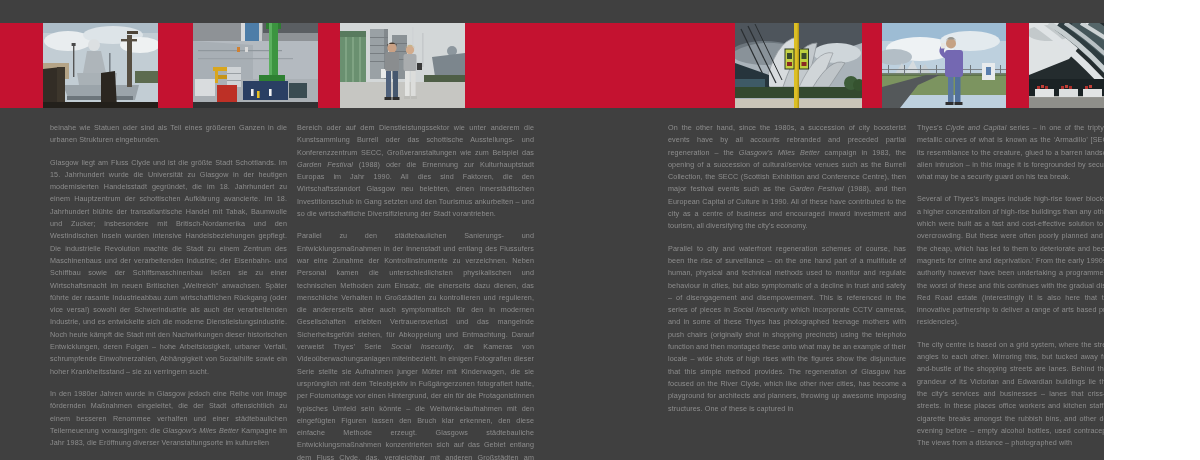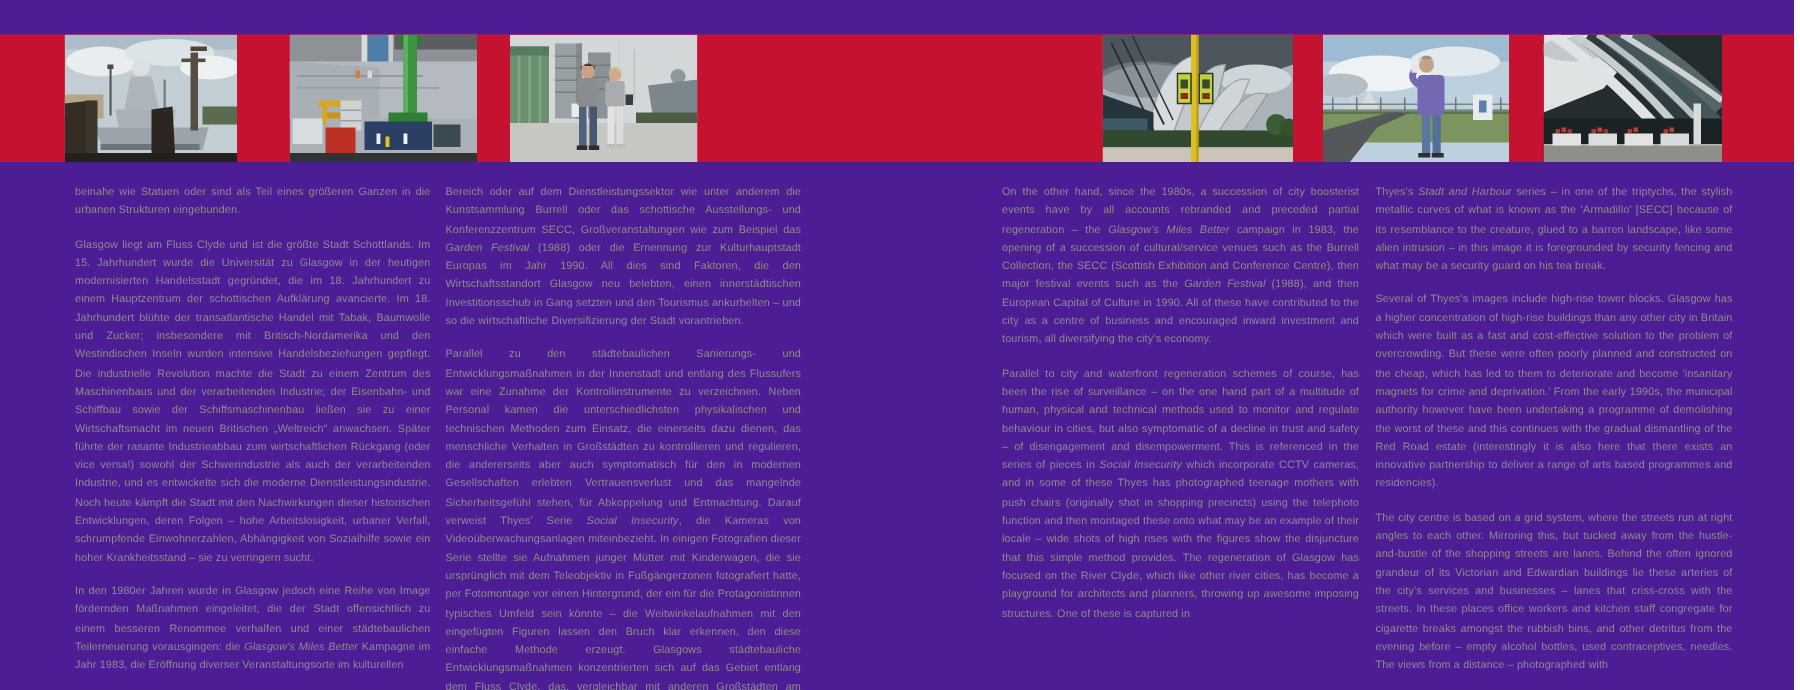--- a/index.html
+++ b/index.html
@@ -1,16 +1,16 @@
 <!DOCTYPE html>
 <html><head>
 <meta charset="utf-8">
 <style>
   html,body{margin:0;padding:0;background:#ffffff;}
-  .page{position:relative;width:1196px;height:460px;background:#4c1d95;overflow:hidden;
+  .page{position:relative;width:1104px;height:460px;background:#404040;overflow:hidden;
         font-family:"Liberation Sans","DejaVu Sans",sans-serif;}
   .banner{position:absolute;left:0;top:23px;width:1200px;height:85px;}
   .photo{position:absolute;top:0;height:85px;overflow:hidden;}
   .photo svg{display:block;}
   .p1{left:43px;width:115px}
   .p2{left:193px;width:125px}
   .p3{left:340px;width:125px}
   .p4{left:735px;width:127px}
   .p5{left:882px;width:124px}
   .p6{left:1029px;width:119px}
@@ -250,18 +250,18 @@
     </div>
   <div class="col c2">
       <p><span>Bereich oder auf dem Dienstleistungssektor wie unter anderem die Kunstsammlung Burrell oder das schottische Ausstellungs- und Konferenzzentrum SECC, Großveranstaltungen wie zum Beispiel das </span><span class="it">Garden Festival</span><span> (1988) oder die Ernennung zur Kulturhauptstadt Europas im Jahr 1990. All dies sind Faktoren, die den Wirtschaftsstandort Glasgow neu belebten, einen innerstädtischen Investitionsschub in Gang setzten und den Tourismus ankurbelten – und so die wirtschaftliche Diversifizierung der Stadt vorantrieben.</span></p>
       <p><span>Parallel zu den städtebaulichen Sanierungs- und Entwicklungsmaßnahmen in der Innenstadt und entlang des Flussufers war eine Zunahme der Kontrollinstrumente zu verzeichnen. Neben Personal kamen die unterschiedlichsten physikalischen und technischen Methoden zum Einsatz, die einerseits dazu dienen, das menschliche Verhalten in Großstädten zu kontrollieren und regulieren, die andererseits aber auch symptomatisch für den in modernen Gesellschaften erlebten Vertrauensverlust und das mangelnde Sicherheitsgefühl stehen, für Abkoppelung und Entmachtung. Darauf verweist Thyes’ Serie </span><span class="it">Social Insecurity</span><span>, die Kameras von Videoüberwachungsanlagen miteinbezieht. In einigen Fotografien dieser Serie stellte sie Aufnahmen junger Mütter mit Kinderwagen, die sie ursprünglich mit dem Teleobjektiv in Fußgängerzonen fotografiert hatte, per Fotomontage vor einen Hintergrund, der ein für die Protagonistinnen typisches Umfeld sein könnte – die Weitwinkelaufnahmen mit den eingefügten Figuren lassen den Bruch klar erkennen, den diese einfache Methode erzeugt. Glasgows städtebauliche Entwicklungsmaßnahmen konzentrierten sich auf das Gebiet entlang dem Fluss Clyde, das, vergleichbar mit anderen Großstädten am Wasser, zu einer Spielwiese für Architekten</span></p>
     </div>
   <div class="col c3">
       <p><span>On the other hand, since the 1980s, a succession of city boosterist events have by all accounts rebranded and preceded partial regeneration – the </span><span class="it">Glasgow’s Miles Better</span><span> campaign in 1983, the opening of a succession of cultural/service venues such as the Burrell Collection, the SECC (Scottish Exhibition and Conference Centre), then major festival events such as the </span><span class="it">Garden Festival</span><span> (1988), and then European Capital of Culture in 1990. All of these have contributed to the city as a centre of business and encouraged inward investment and tourism, all diversifying the city’s economy.</span></p>
       <p><span>Parallel to city and waterfront regeneration schemes of course, has been the rise of surveillance – on the one hand part of a multitude of human, physical and technical methods used to monitor and regulate behaviour in cities, but also symptomatic of a decline in trust and safety – of disengagement and disempowerment. This is referenced in the series of pieces in </span><span class="it">Social Insecurity</span><span> which incorporate CCTV cameras, and in some of these Thyes has photographed teenage mothers with push chairs (originally shot in shopping precincts) using the telephoto function and then montaged these onto what may be an example of their locale – wide shots of high rises with the figures show the disjuncture that this simple method provides. The regeneration of Glasgow has focused on the River Clyde, which like other river cities, has become a playground for architects and planners, throwing up awesome imposing structures. One of these is captured in</span></p>
     </div>
   <div class="col c4">
-      <p><span>Thyes’s </span><span class="it">Stadt and Harbour</span><span> series – in one of the triptychs, the stylish metallic curves of what is known as the ‘Armadillo’ [SECC] because of its resemblance to the creature, glued to a barren landscape, like some alien intrusion – in this image it is foregrounded by security fencing and what may be a security guard on his tea break.</span></p>
+      <p><span>Thyes’s </span><span class="it">Clyde and Capital</span><span> series – in one of the triptychs, the stylish metallic curves of what is known as the ‘Armadillo’ [SECC] because of its resemblance to the creature, glued to a barren landscape, like some alien intrusion – in this image it is foregrounded by security fencing and what may be a security guard on his tea break.</span></p>
       <p><span>Several of Thyes’s images include high-rise tower blocks. Glasgow has a higher concentration of high-rise buildings than any other city in Britain which were built as a fast and cost-effective solution to the problem of overcrowding. But these were often poorly planned and constructed on the cheap, which has led to them to deteriorate and become ‘insanitary magnets for crime and deprivation.’ From the early 1990s, the municipal authority however have been undertaking a programme of demolishing the worst of these and this continues with the gradual dismantling of the Red Road estate (interestingly it is also here that there exists an innovative partnership to deliver a range of arts based programmes and residencies).</span></p>
       <p><span>The city centre is based on a grid system, where the streets run at right angles to each other. Mirroring this, but tucked away from the hustle-and-bustle of the shopping streets are lanes. Behind the often ignored grandeur of its Victorian and Edwardian buildings lie these arteries of the city’s services and businesses – lanes that criss-cross with the streets. In these places office workers and kitchen staff congregate for cigarette breaks amongst the rubbish bins, and other detritus from the evening before – empty alcohol bottles, used contraceptives, needles. The views from a distance – photographed with</span></p>
     </div>
 
 </div>
 
 </body></html>

